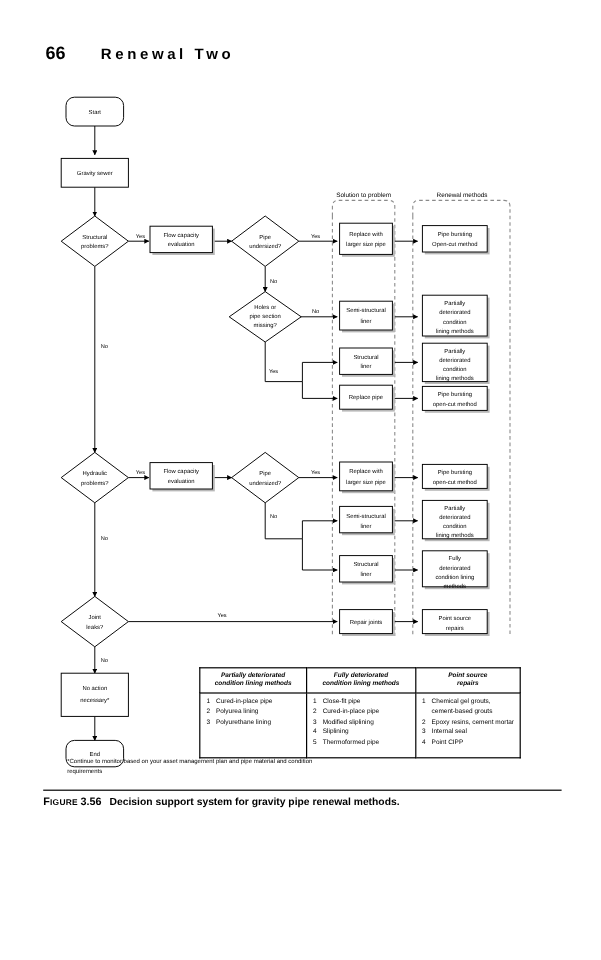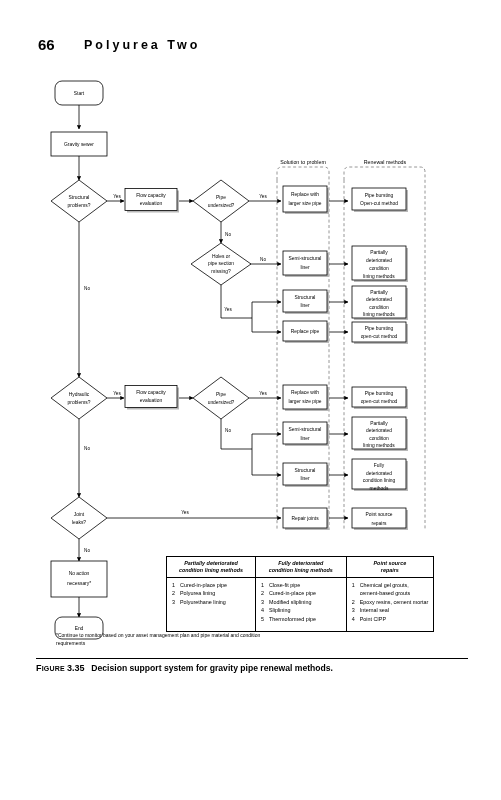--- a/index.html
+++ b/index.html
@@ -167,21 +167,21 @@
     font-weight: bold;
   }
 </style>
 </head>
 <body>
 
 <div id="page">
 
   <div id="page-header">
     <div id="page-number">66</div>
-    <div id="chapter-title">Polyurea Two</div>
+    <div id="chapter-title">Renewal Two</div>
   </div>
 
   <svg id="flow-svg" viewBox="0 0 501 680">
     <defs>
       <marker id="arw" viewBox="0 0 10 10" refX="9" refY="5" markerWidth="5.2" markerHeight="5.2" orient="auto-start-reverse">
         <path d="M 0 0 L 10 5 L 0 10 z" fill="#000"></path>
       </marker>
     </defs>
 
     <path class="region" d="M 277 180 L 277 172 Q 277 167 282 167 L 324 167 Q 329 167 329 172 L 329 530"></path>
@@ -488,16 +488,16 @@
           </ol>
         </td>
       </tr>
     </tbody>
   </table>
 
   <div id="footnote">*Continue to monitor based on your asset management plan and pipe material and condition requirements</div>
 
   <div id="caption-rule"></div>
   <div id="caption">
-    <span class="fig-label"><span style="font-size:9px">F</span><span style="font-size:7px">IGURE</span></span><span>&nbsp;</span><span class="fig-num">3.35</span><span>&nbsp;&nbsp;&nbsp;</span><span class="fig-body">Decision support system for gravity pipe renewal methods.</span>
+    <span class="fig-label"><span style="font-size:9px">F</span><span style="font-size:7px">IGURE</span></span><span>&nbsp;</span><span class="fig-num">3.56</span><span>&nbsp;&nbsp;&nbsp;</span><span class="fig-body">Decision support system for gravity pipe renewal methods.</span>
   </div>
 
 </div>
 
 </body></html>

